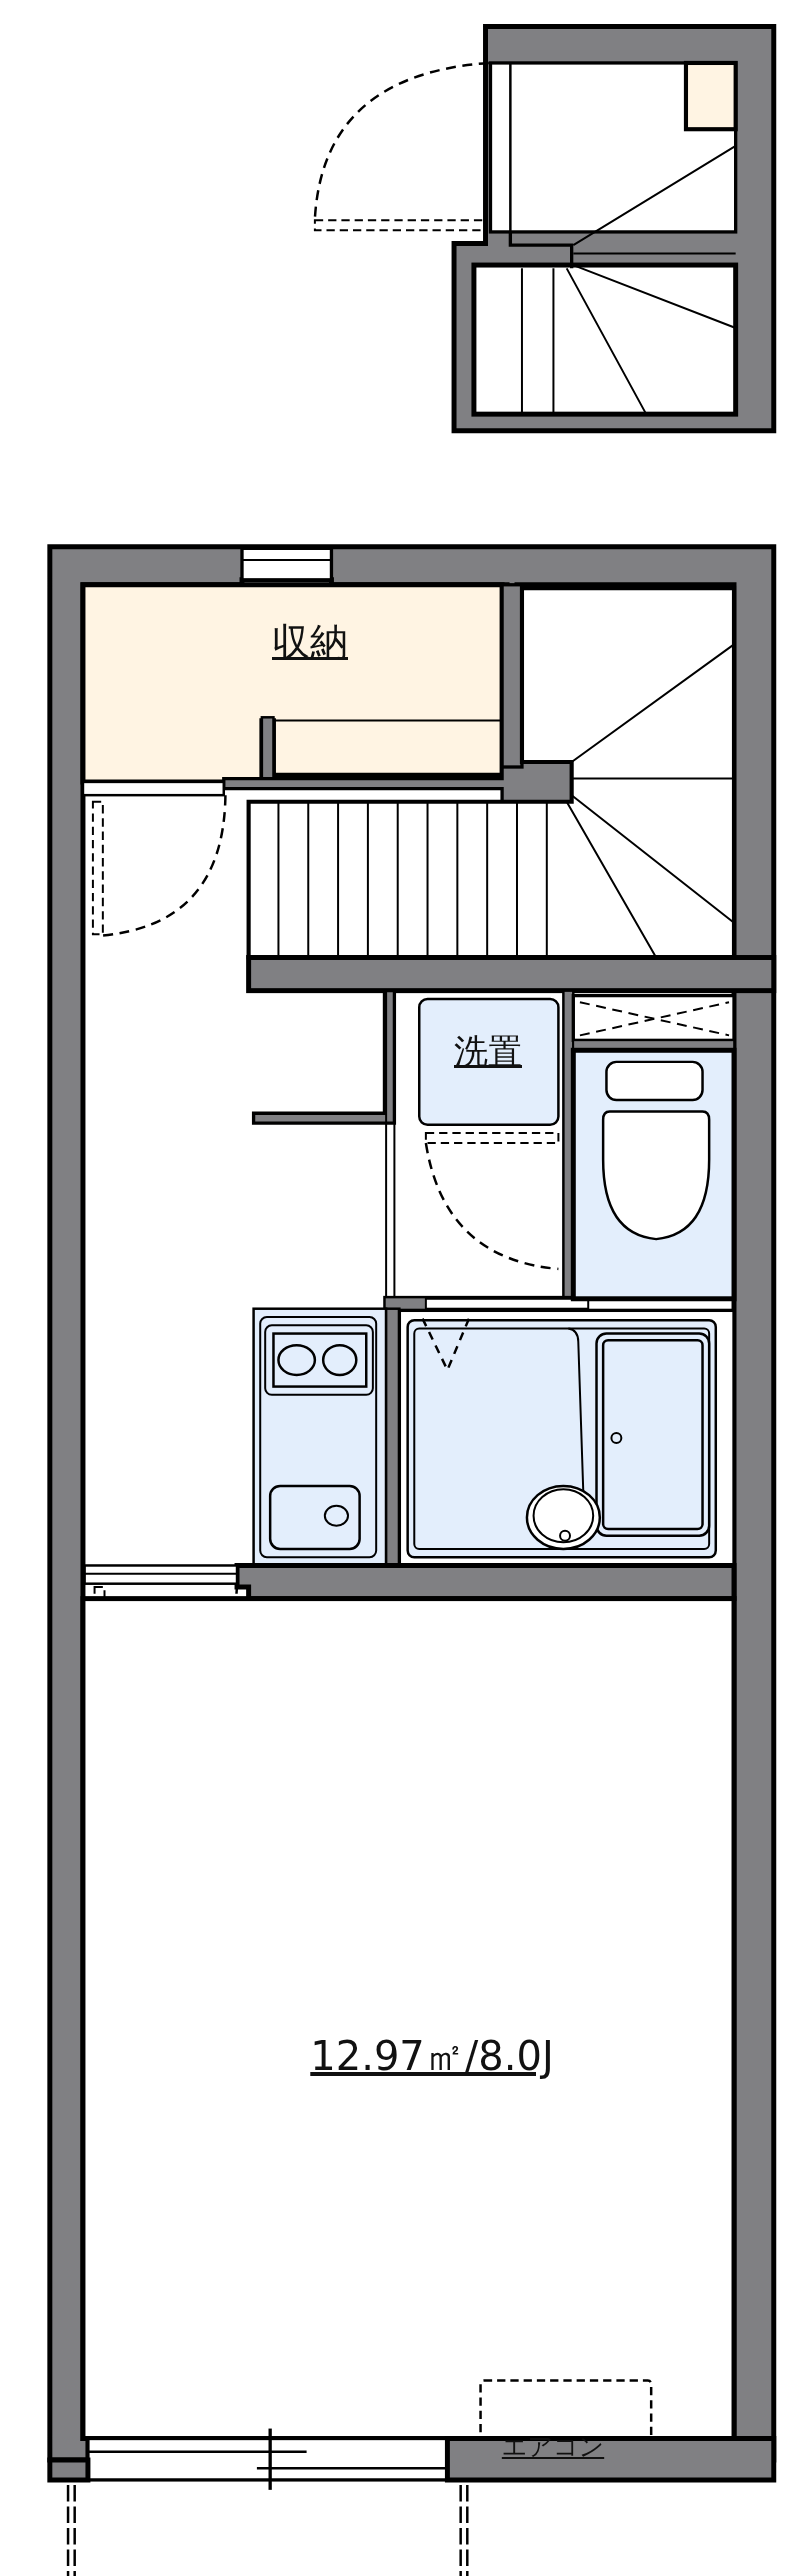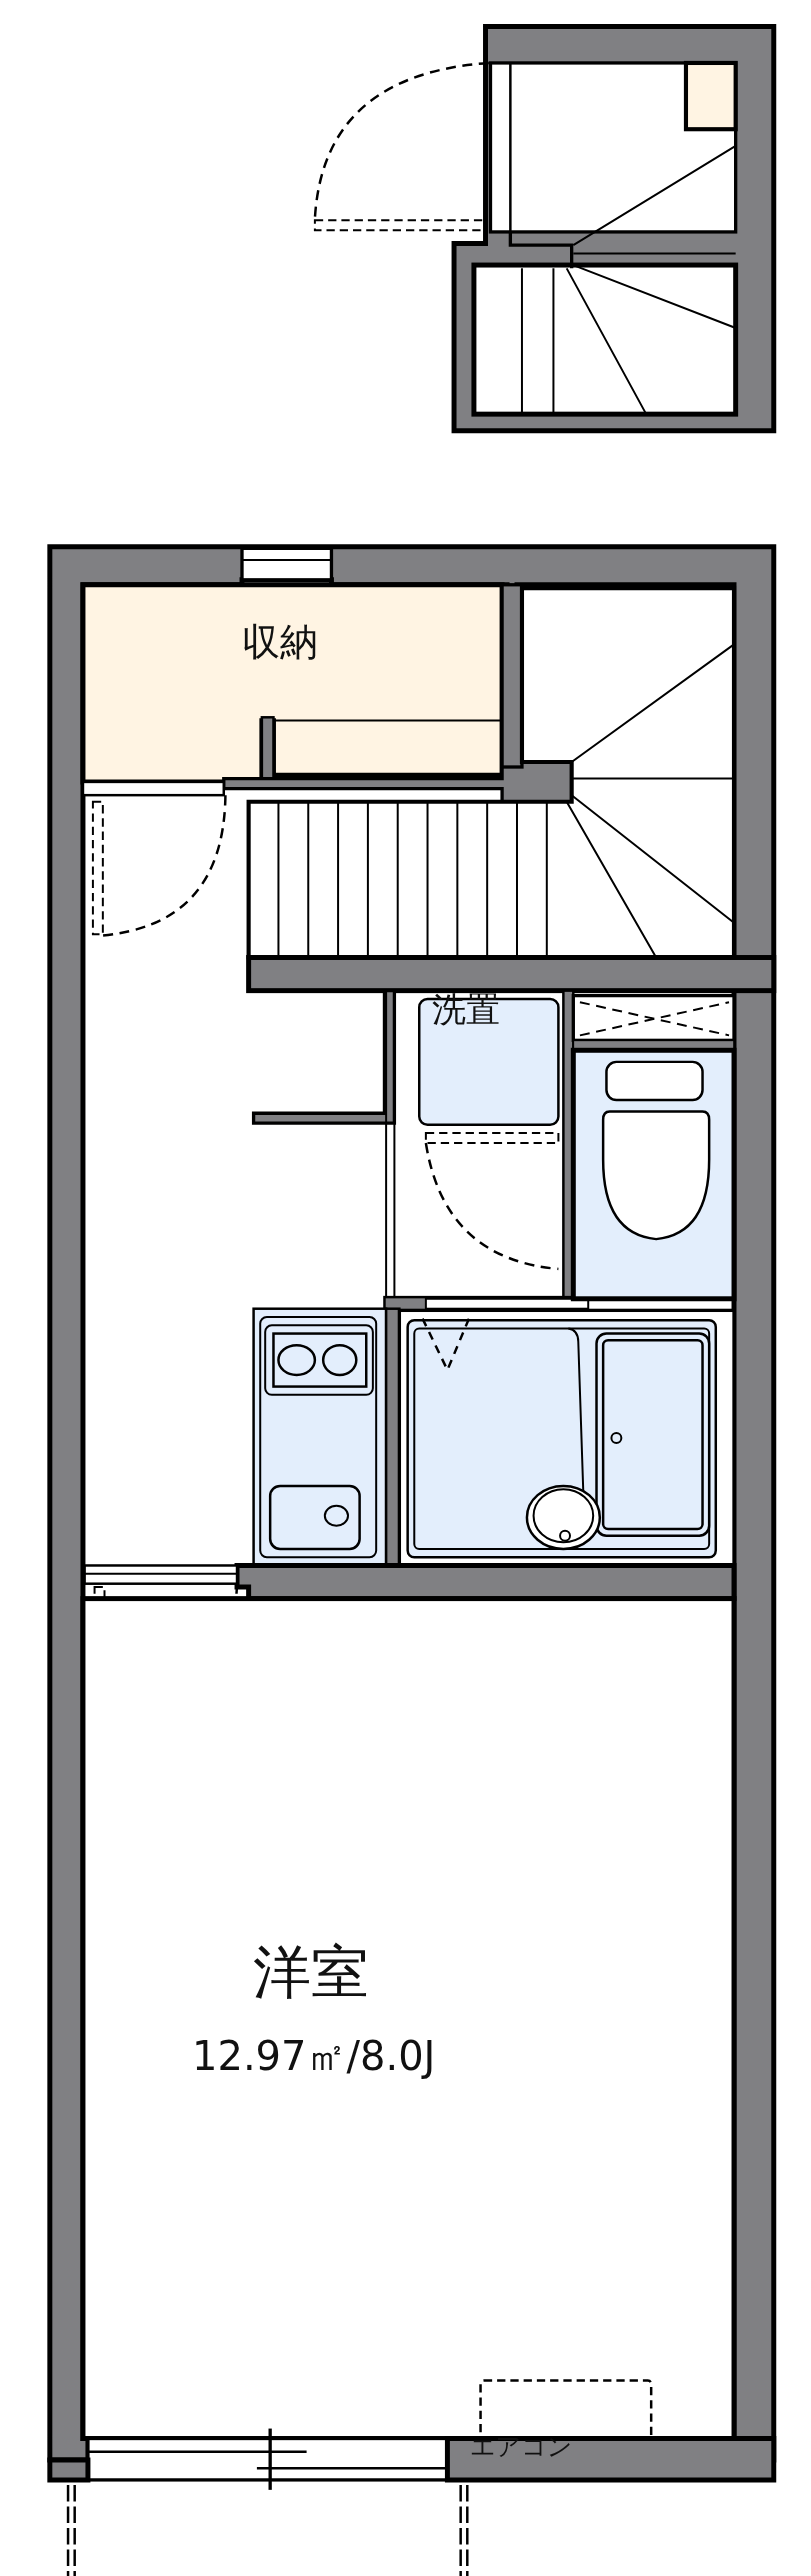--- a/index.html
+++ b/index.html
@@ -1,22 +1,22 @@
 <!DOCTYPE html>
 <html style="font-size:14.5px"><head>
 <meta charset="utf-8">
 <style>
   html,body{margin:0;padding:0;background:#ffffff;}
   #plan{position:relative;width:812px;height:2576px;overflow:hidden;background:#fff;}
   svg{position:absolute;left:0;top:0;}
-  .lbl{position:absolute;font-family:"DejaVu Sans","Liberation Sans",sans-serif;color:#111;white-space:nowrap;text-align:left;}
+  .lbl{position:absolute;font-family:"DejaVu Sans","Liberation Sans",sans-serif;color:#111;white-space:nowrap;text-align:center;text-decoration:underline;}
   #lbl-storage{left:242px;top:617px;width:136px;font-size:38px;}
-  #lbl-washer{left:432px;top:987px;width:112px;font-size:34px;}
+  #lbl-washer{left:432px;top:1029px;width:112px;font-size:34px;}
   #lbl-room{left:253px;top:1934px;width:325px;font-size:58px;}
-  #lbl-area{left:192px;top:2029px;width:416px;font-size:40px;}
+  #lbl-area{left:224px;top:2029px;width:416px;font-size:40px;}
   #lbl-ac{left:470px;top:2430px;width:166px;font-size:25px;}
 </style>
 </head>
 <body>
 
 <div id="plan">
 <svg width="812" height="2576" viewBox="0 0 490 1555" xmlns="http://www.w3.org/2000/svg">
   <g stroke="#000" stroke-linejoin="miter">
 
     <g>
@@ -133,17 +133,16 @@
       <path d="M30 1485 H53 V1497 H30 Z" fill="#808083" stroke-width="3"></path>
       <path d="M41 1500 V1555 M45 1500 V1555 M278 1500 V1555 M282 1500 V1555" fill="none" stroke-width="1.5" stroke-dasharray="10,3"></path>
     </g>
 
     <rect x="290" y="1437" width="103" height="35" rx="2" fill="none" stroke-width="1.5" stroke-dasharray="5,3"></rect>
   </g>
 </svg>
 
 <div class="lbl" id="lbl-storage">収納</div>
 <div class="lbl" id="lbl-washer">洗置</div>
-<div class="lbl" id="lbl-room">洋室</div>
 <div class="lbl" id="lbl-area">12.97㎡/8.0J</div>
 <div class="lbl" id="lbl-ac">エアコン</div>
 </div>
 
 
 </body></html>

